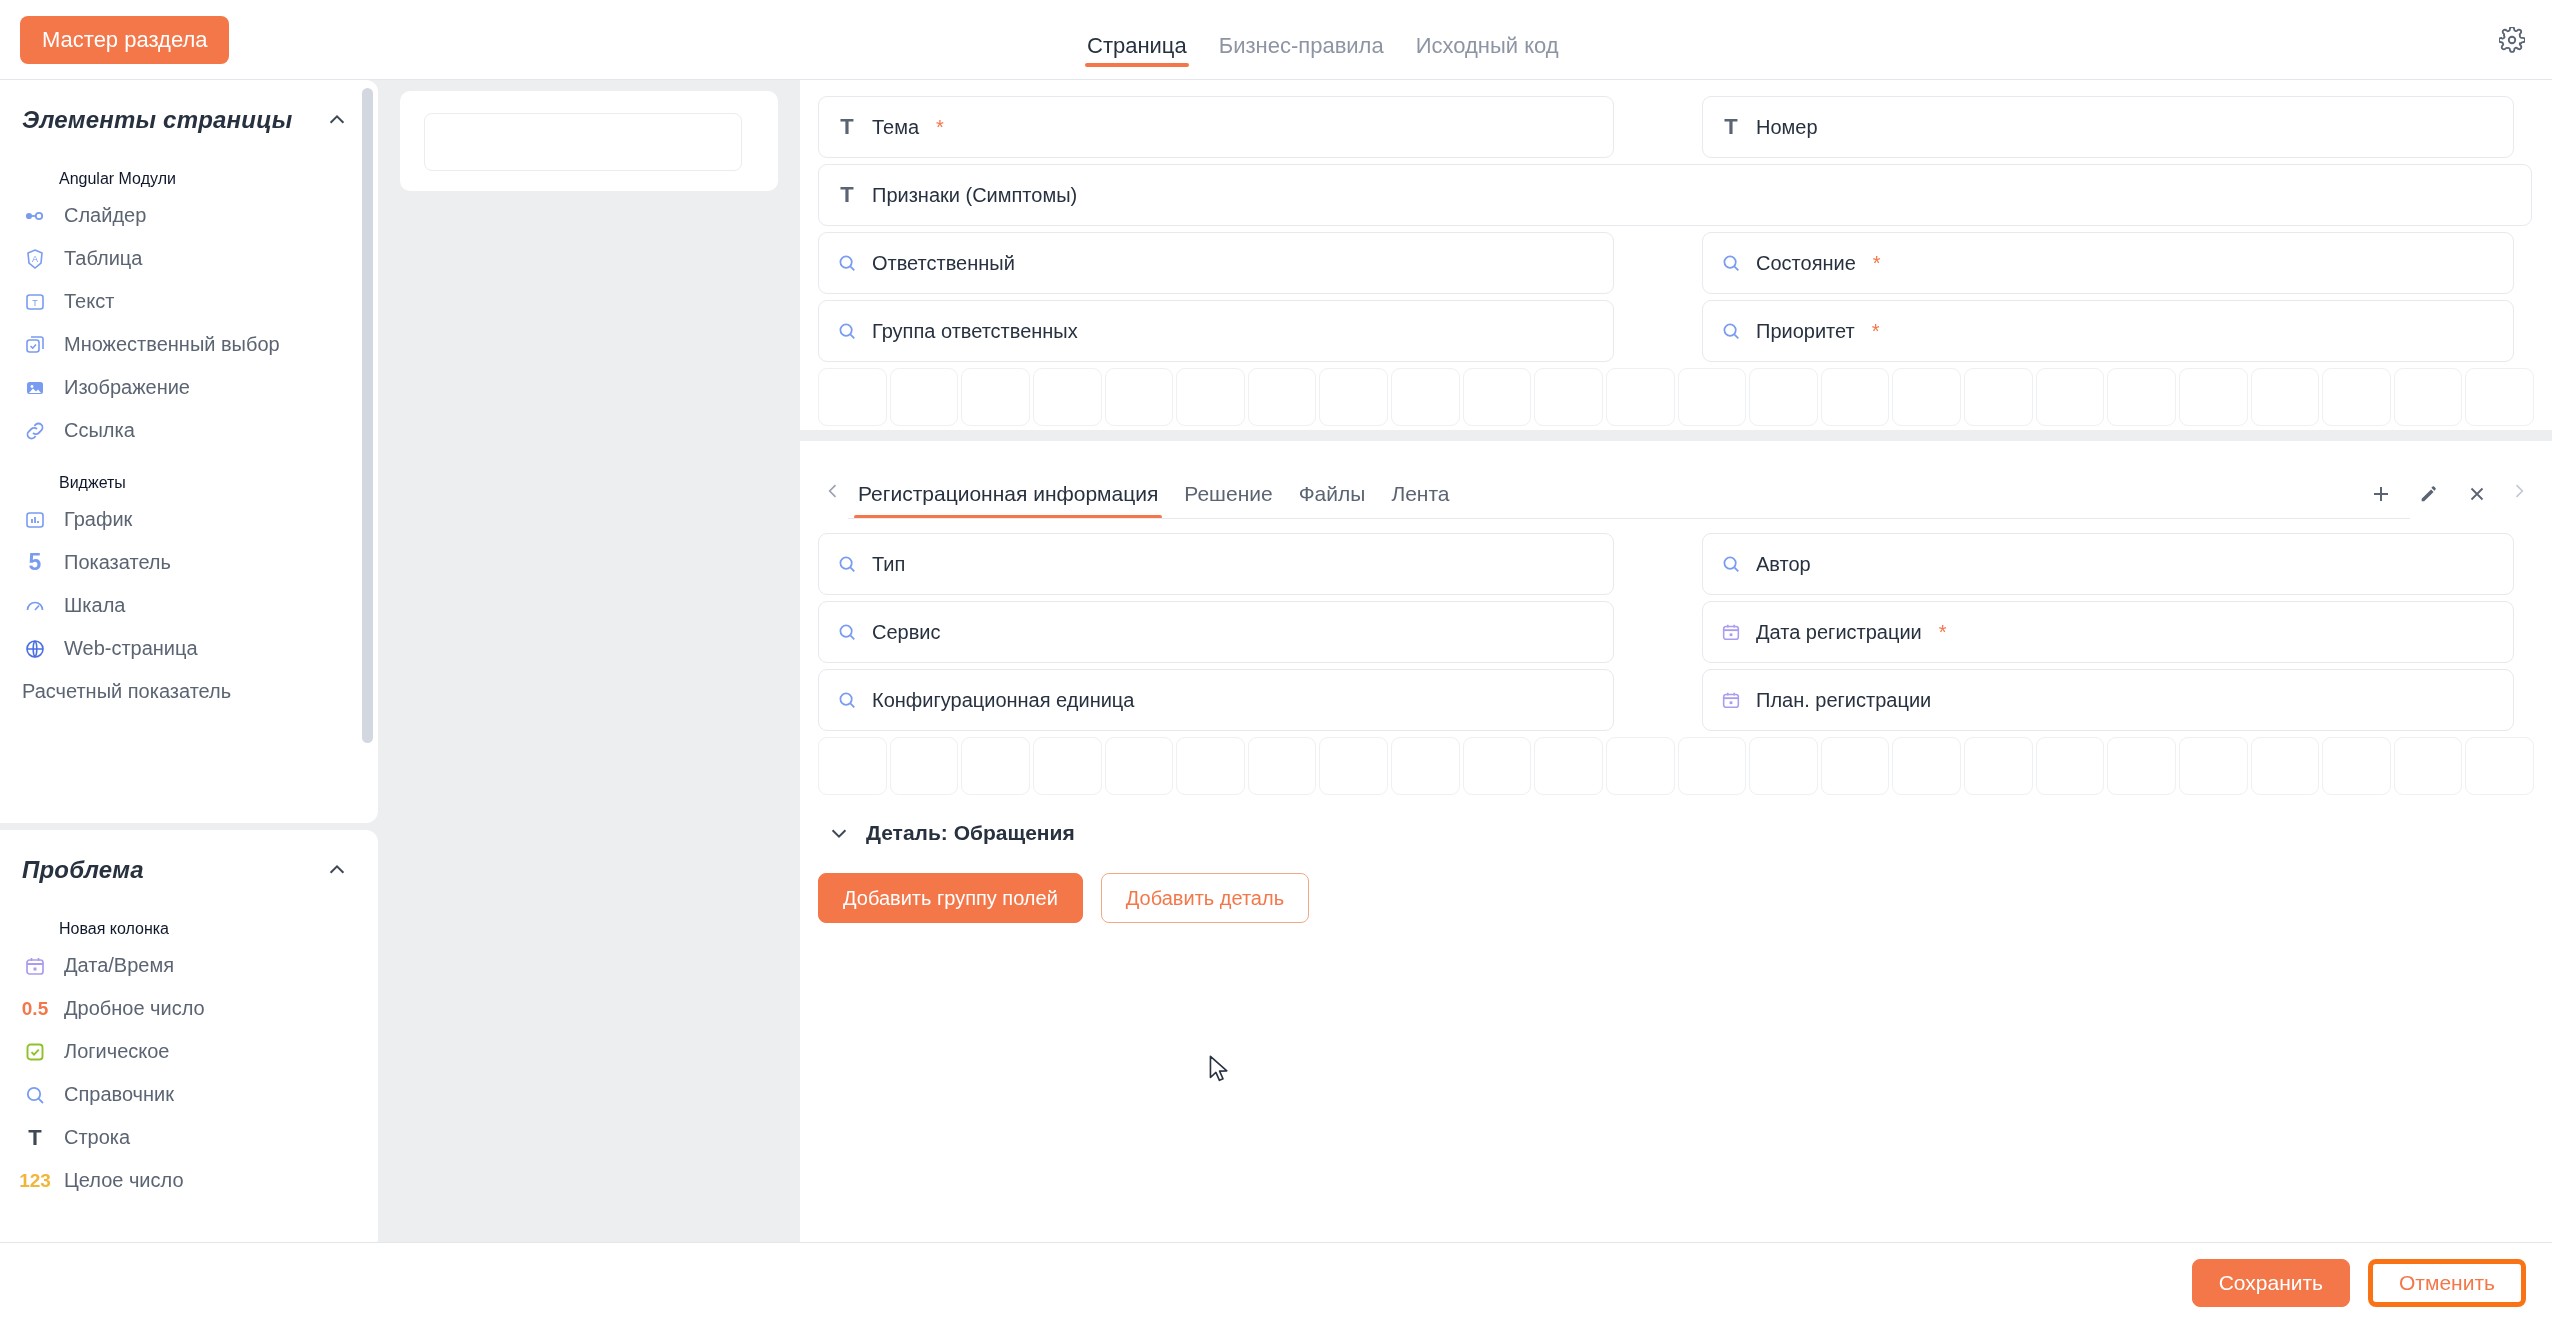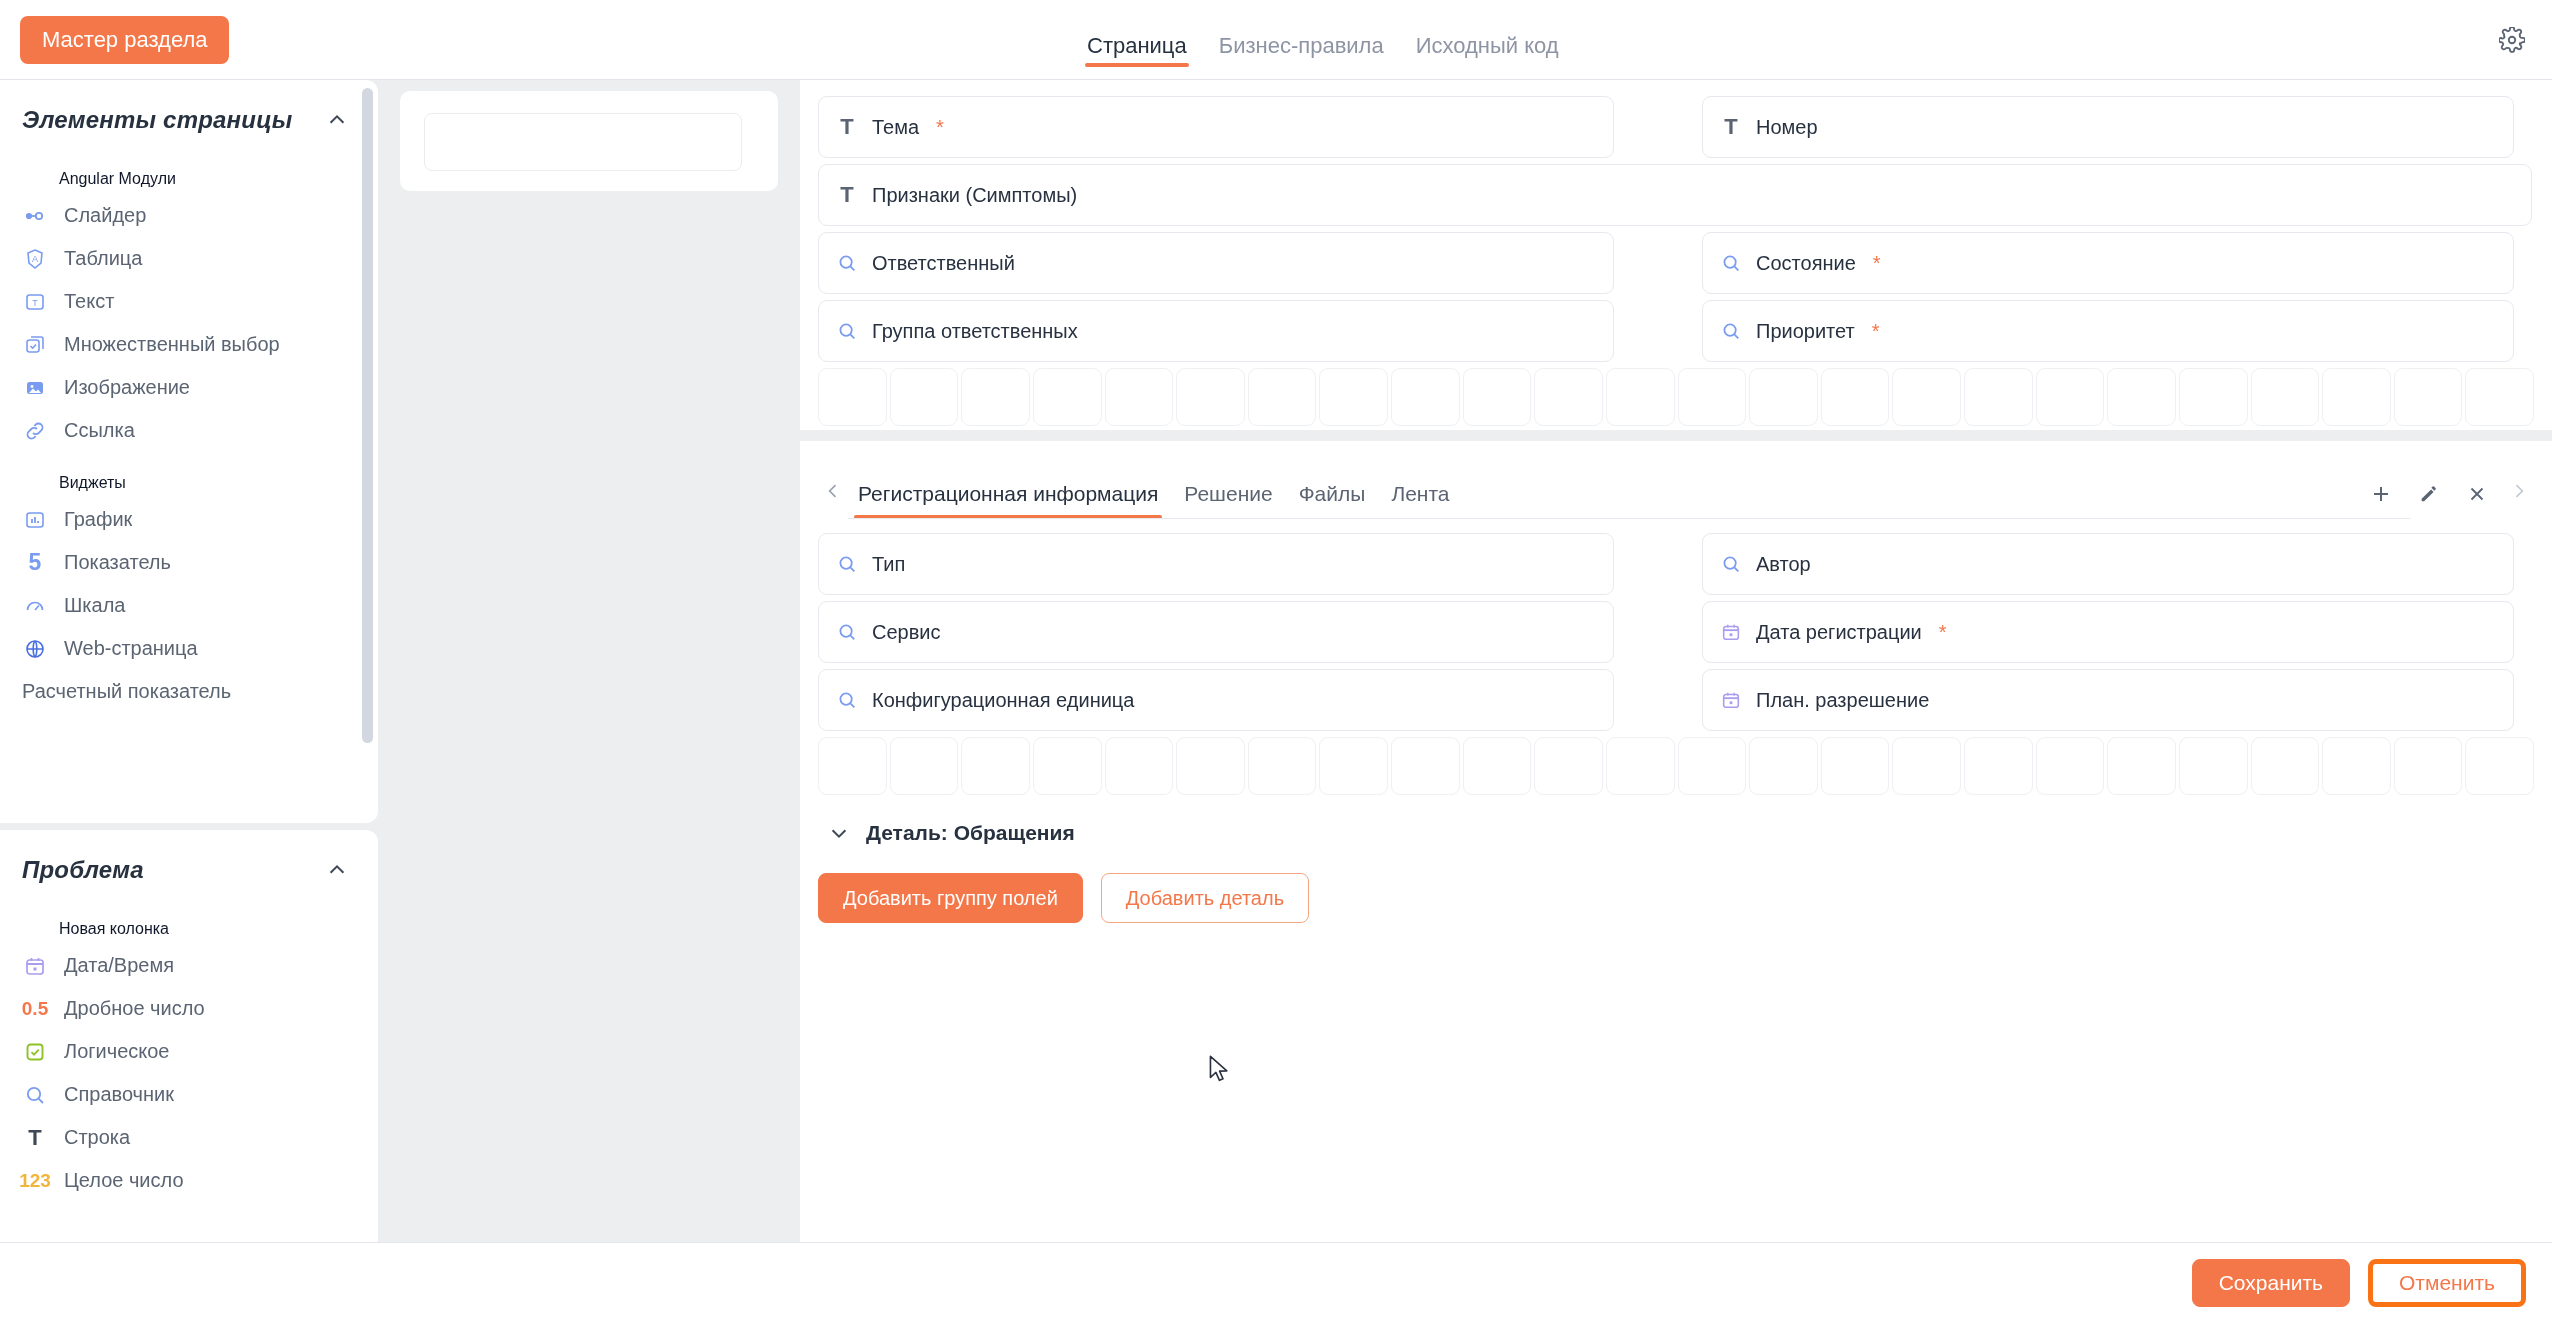--- a/index.html
+++ b/index.html
@@ -697,21 +697,21 @@
           <div class="fw-gapsm"></div>
           <div class="field fw-right">
             <span class="fld-ico">
               <svg width="22" height="22" viewBox="0 0 24 24" fill="none" stroke="#a99df0" stroke-width="1.7">
                 <rect x="4" y="6" width="16" height="14" rx="2.5"></rect>
                   <path d="M4 10h16" stroke-width="2"></path>
                 <path d="M8.5 4v3M15.5 4v3"></path>
                   <rect x="10.5" y="13.5" width="3" height="3" fill="#a99df0" stroke="none"></rect>
                 </svg>
               </span>
-            <span class="fld-label">План. разрешение</span>
+            <span class="fld-label">План. регистрации</span>
           </div>
         </div>
 
         <div class="cellrow" id="cells-detail">
             <div class="cell"></div>
             <div class="cell"></div>
             <div class="cell"></div>
             <div class="cell"></div>
             <div class="cell"></div>
             <div class="cell"></div>

